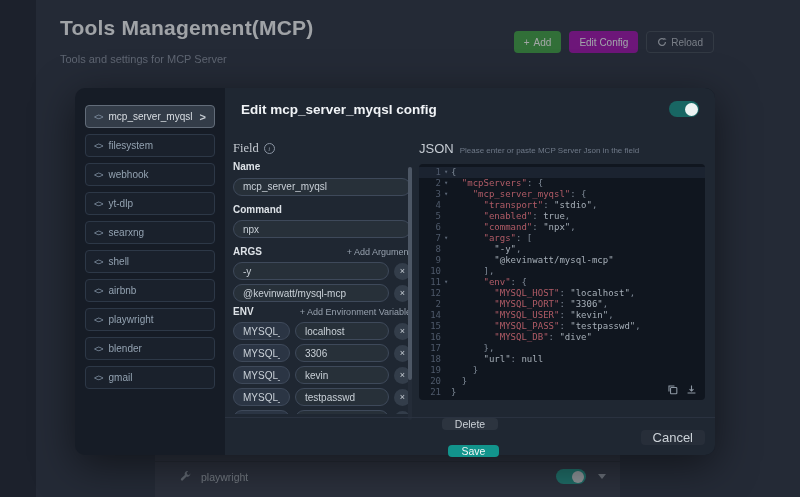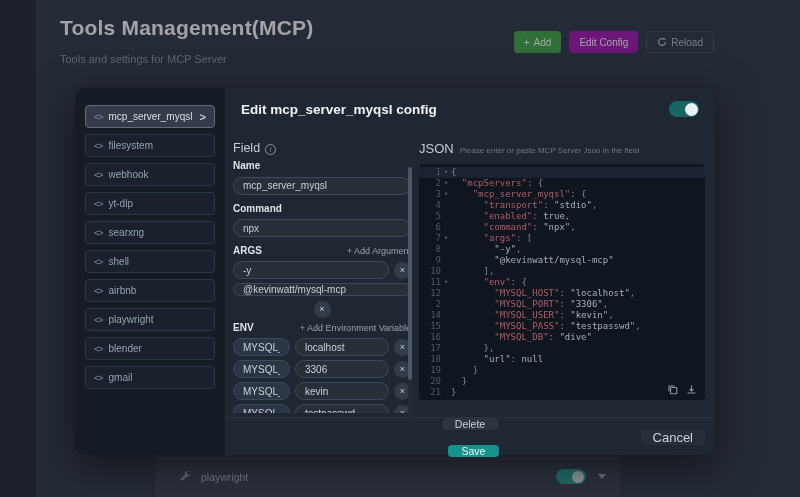--- a/index.html
+++ b/index.html
@@ -43,29 +43,29 @@
   .srv-item .chev { margin-left:auto; color:#c7ccd3; font-size:11px; font-weight:bold; }
 
   .edit-panel { flex:1; background:#1f2732; border-radius:0 10px 10px 0; position:relative; }
   .ep-header { position:absolute; left:16px; right:16px; top:13px; display:flex; align-items:flex-end; }
   .ep-title { font-size:13.5px; font-weight:bold; color:#f0f3f6; }
   .toggle { margin-left:auto; width:30px; height:16px; border-radius:9px; background:#186663; position:relative; cursor:pointer; }
   .toggle .knob { position:absolute; right:1.5px; top:1.5px; width:13px; height:13px; border-radius:50%; background:#edf3f3; }
 
   
   .field-col { position:absolute; left:8px; top:53px; width:178px; }
-  .col-head { font-size:12.5px; color:#c6ccd3; display:flex; align-items:flex-end; gap:5px; }
+  .col-head { font-size:12.5px; color:#c6ccd3; display:flex; align-items:center; gap:5px;font-family:Liberation Serif, serif; }
   .info-ic { width:11px; height:11px; border:1px solid #8b95a3; border-radius:50%; color:#8b95a3;
              font-size:7px; display:inline-flex; align-items:center; justify-content:center; font-style:italic; }
   .field-scroll { margin-top:5px; height:253px; overflow:hidden; position:relative; }
   .f-label { font-size:10px; font-weight:bold; color:#dde2e7; line-height:11px; margin-bottom:4px; }
   .pill { height:18px; width:100%; background:#273039; border:1px solid #3e495a; border-radius:9px;
           color:#c9d0d7; font-size:10px; padding:0 9px; font-family:inherit; outline:none;
           text-overflow:clip; white-space:nowrap; overflow:hidden; }
-  .mb8 { margin-bottom:8px; } .mb6 { margin-bottom:6px;flex-direction:column; }
+  .mb8 { margin-bottom:8px; } .mb6 { margin-bottom:6px; }
   .sec-head { display:flex; align-items:center; height:11px; margin-bottom:5px; }
   .sec-title { font-size:10px; font-weight:bold; color:#dde2e7; }
   .add-link { margin-left:auto; font-size:9px; color:#97a1ae; cursor:pointer; }
   .kv-row { display:flex; align-items:center; gap:5px; margin-bottom:4px; }
   .kv-row .pill { flex:1; }
   .kv-row .pill.key { flex:none; width:57px; background:#2b3544; }
   .x-btn { flex:none; width:17px; height:17px; border-radius:50%; background:#333d4a; border:none;
            color:#c7cdd4; font-size:9px; line-height:17px; text-align:center; cursor:pointer; padding:0; }
   .v-scrollbar { position:absolute; left:183px; top:79px; width:4px; height:253px; background:#242c38; border-radius:2px; }
   .v-scrollbar .thumb { position:absolute; top:0; left:0; width:4px; height:213px; background:#4d5765; border-radius:2px; }

